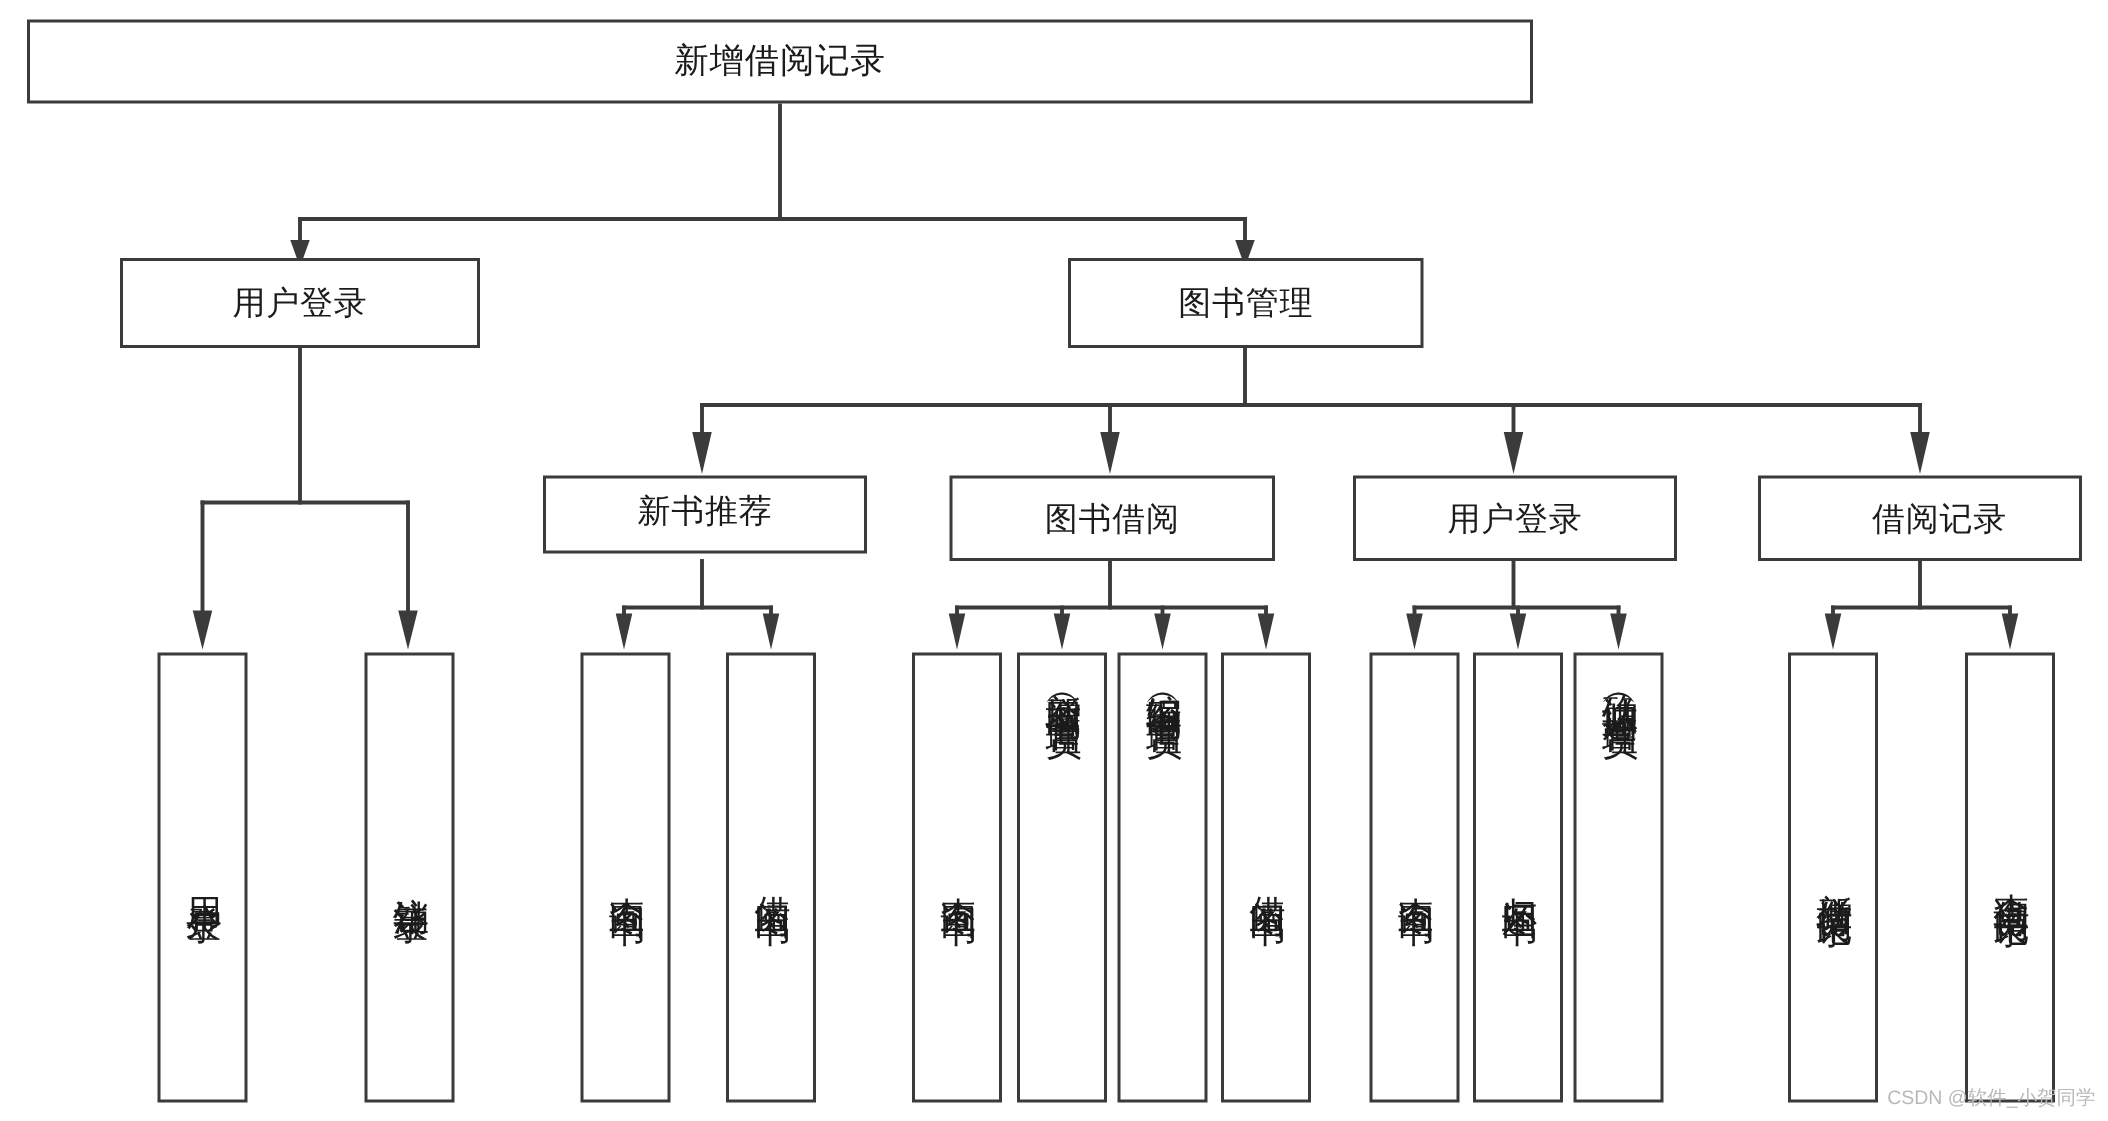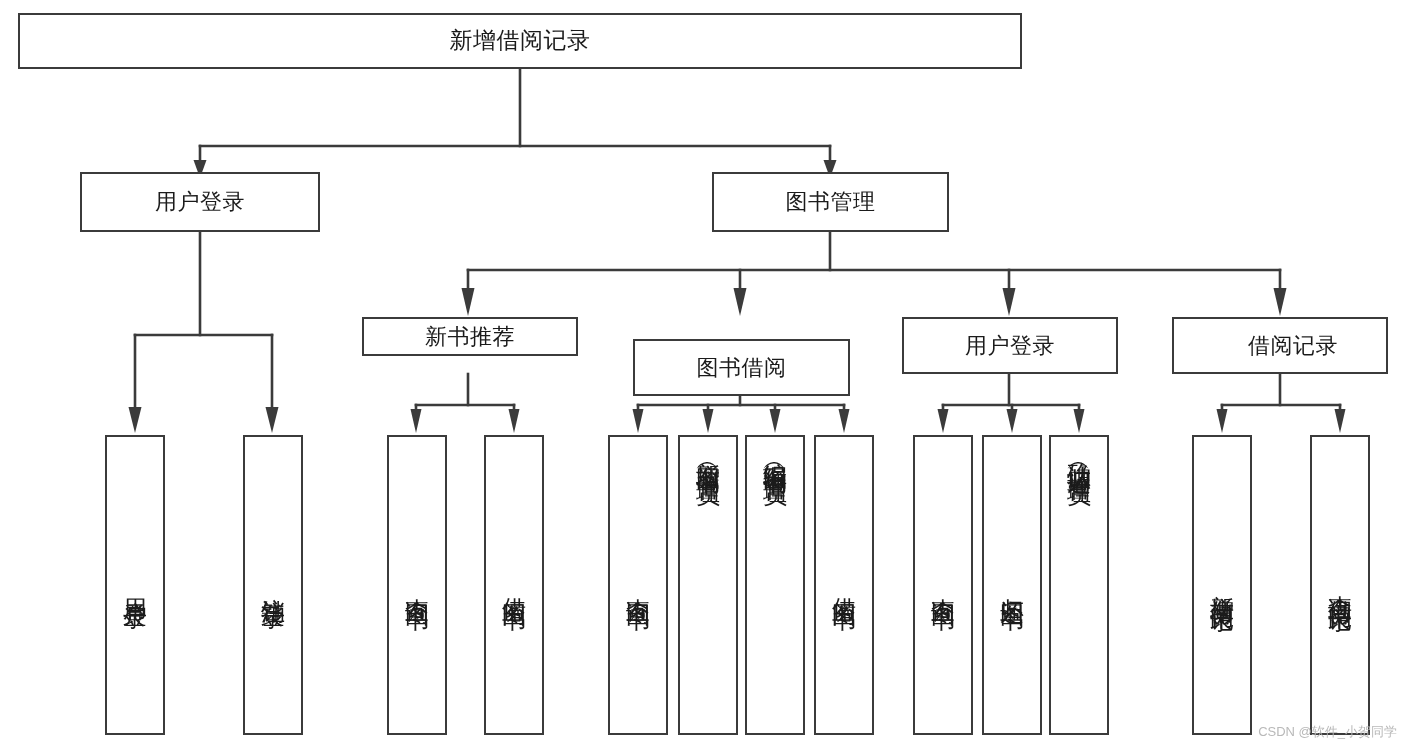--- a/index.html
+++ b/index.html
@@ -166,24 +166,24 @@
     <span class="label">新增借阅记录</span>
   </div>
 
   <div class="node h" style="left:80px; top:172px; width:240px; height:60px;">
     <span class="label">用户登录</span>
   </div>
   <div class="node h" style="left:712px; top:172px; width:237px; height:60px;">
     <span class="label">图书管理</span>
   </div>
 
-  <div class="node h" style="left:362px; top:317px; width:216px; height:39px;">
+  <div class="node h" style="left:362px; top:317px; width:216px; height:52px;font-family:Liberation Mono, monospace;">
     <span class="label">新书推荐</span>
   </div>
-  <div class="node h" style="left:633px; top:317px; width:217px; height:57px;margin-top:22px;">
+  <div class="node h" style="left:633px; top:317px; width:217px; height:57px;">
     <span class="label">图书借阅</span>
   </div>
   <div class="node h" style="left:902px; top:317px; width:216px; height:57px;">
     <span class="label">用户登录</span>
   </div>
   <div class="node h" style="left:1172px; top:317px; width:216px; height:57px;padding-left:26px;">
     <span class="label">借阅记录</span>
   </div>
 
   <div class="node v mid" style="left:105px; top:435px; width:60px; height:300px;">

